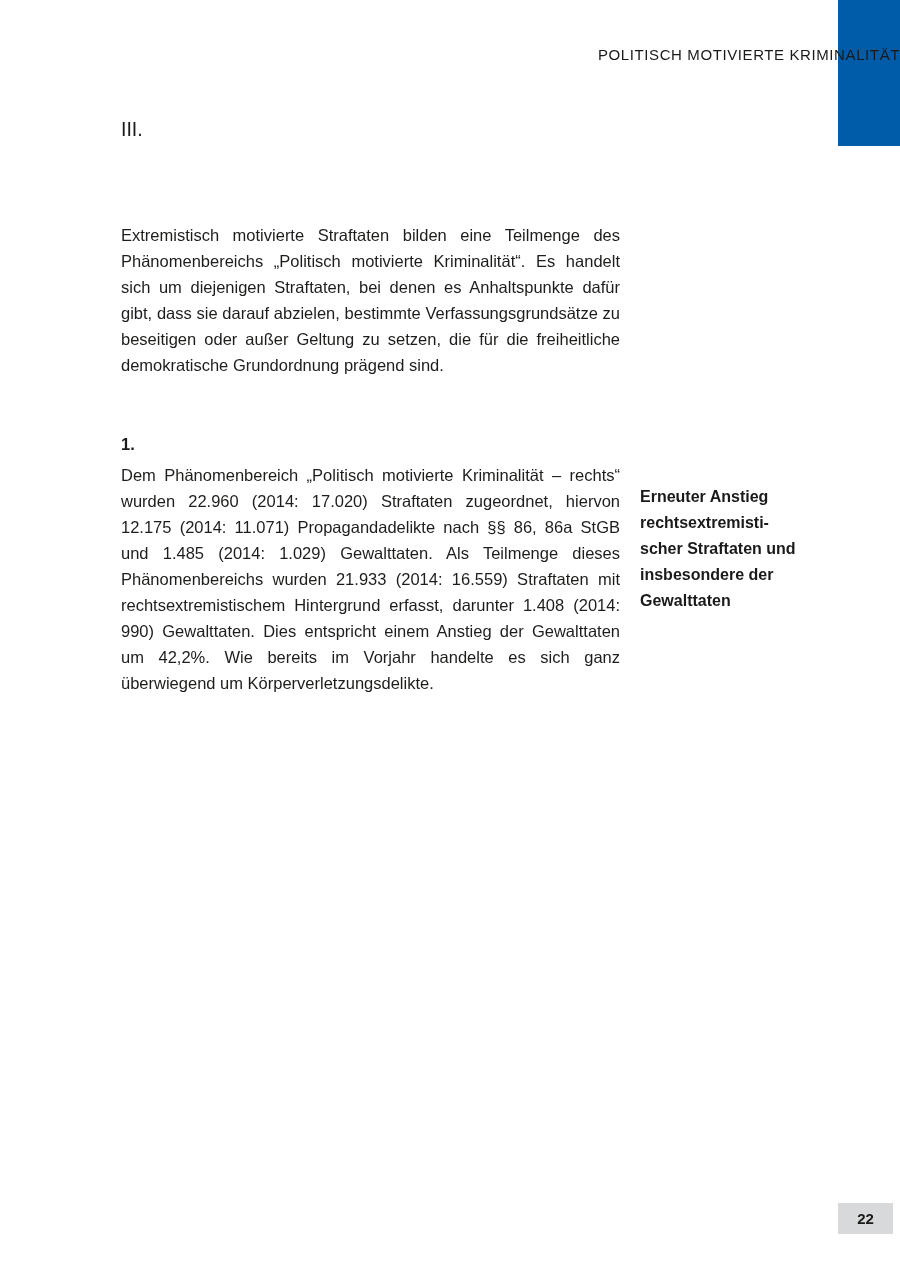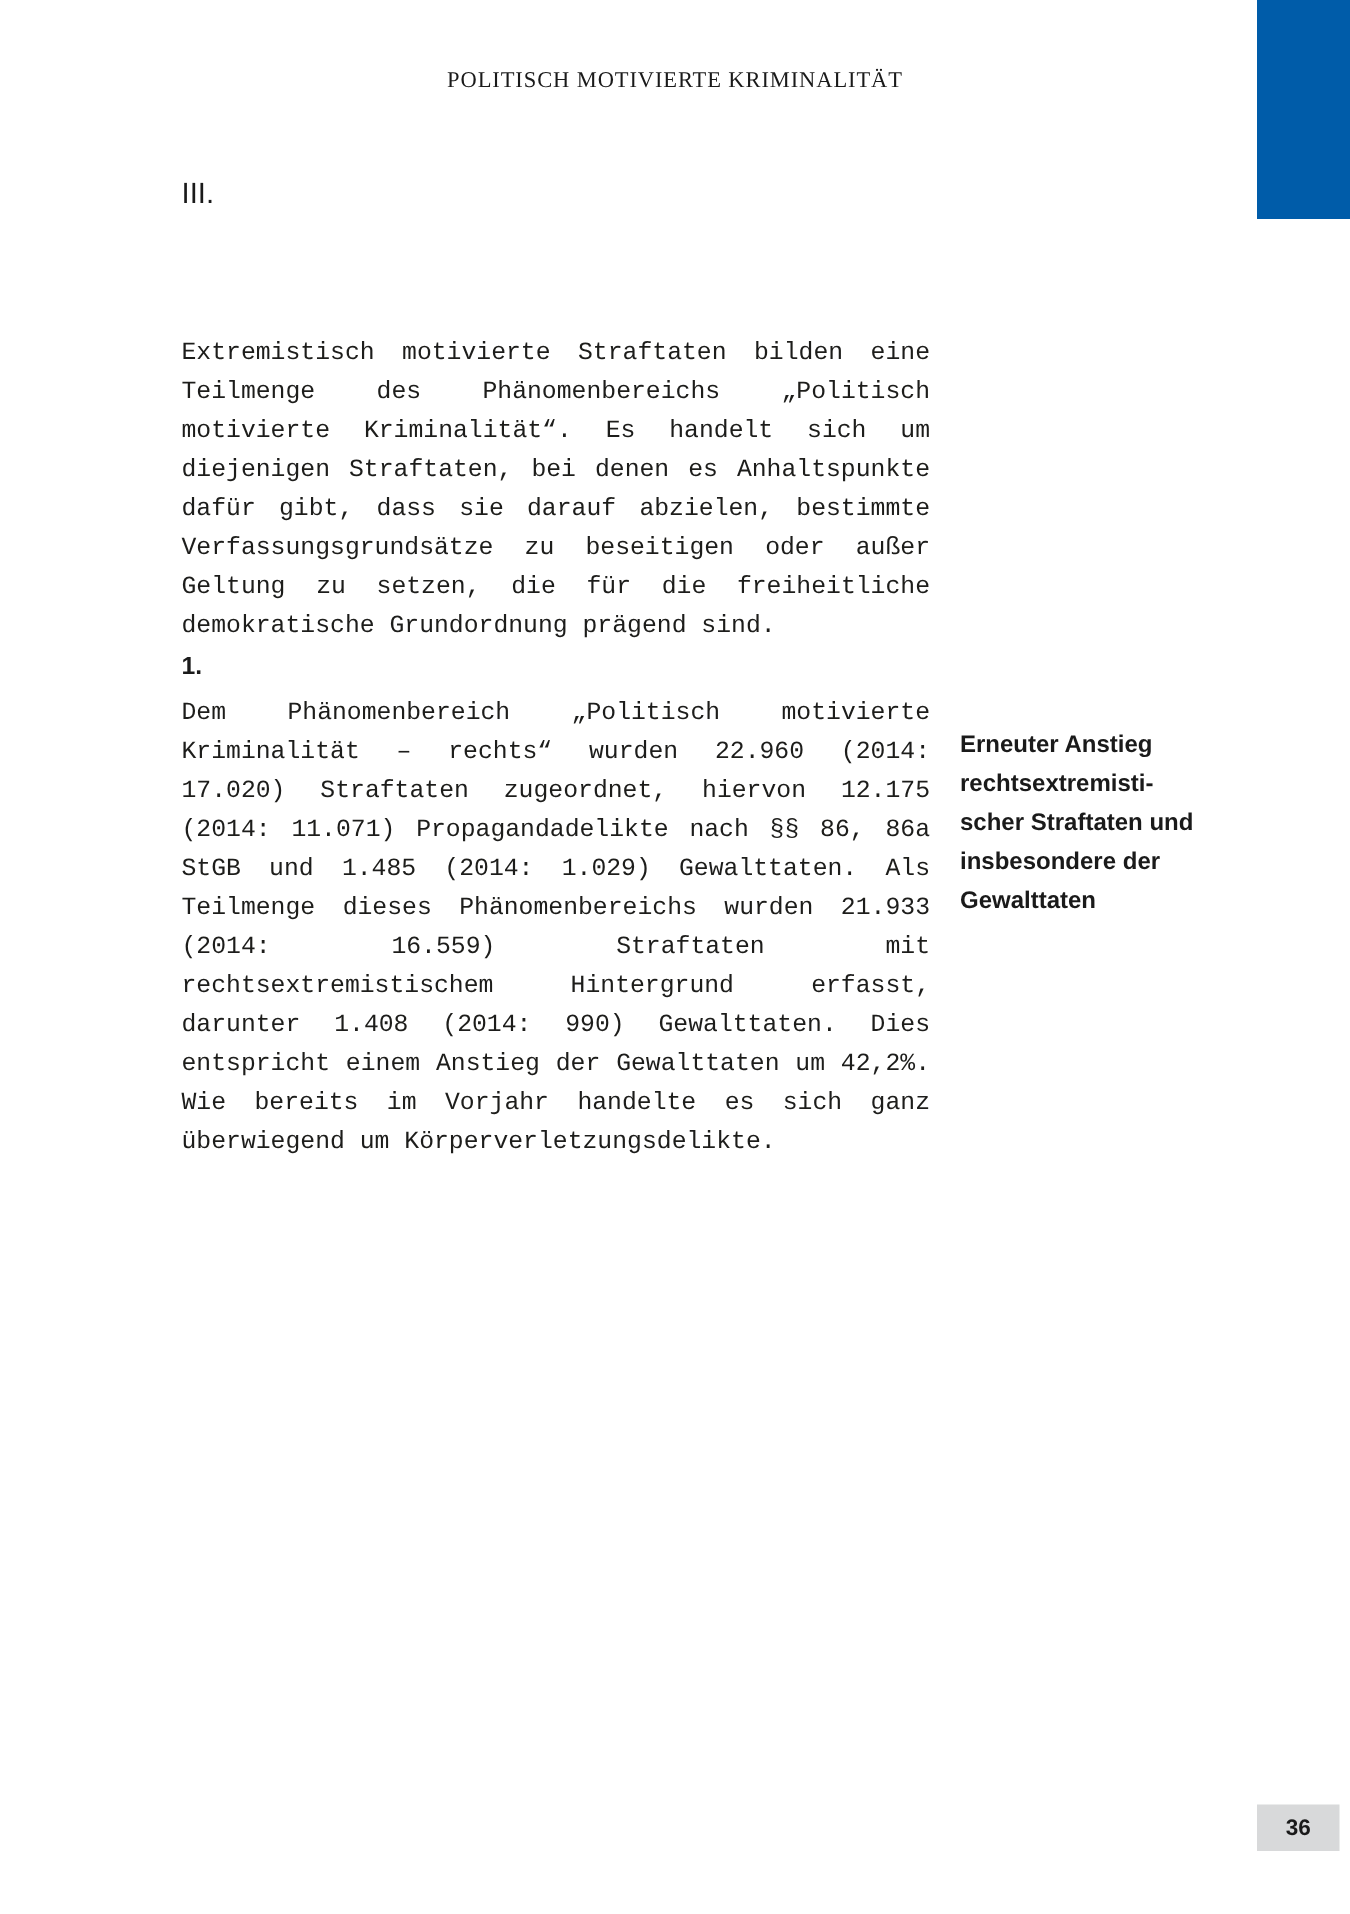--- a/index.html
+++ b/index.html
@@ -24,22 +24,22 @@
     width: 62px;
     height: 146px;
     background: #005CA9;
   }
 
   .running-header {
     position: absolute;
     top: 46px;
     left: 0;
     width: 900px;
-    text-align: center;
-    font-family: Liberation Serif, serif;
+    text-align: right;
+    font-family: Liberation Sans, sans-serif;
     font-size: 15px;
     letter-spacing: 0.6px;
     color: #1a1a1a;
   }
 
   .section-heading {
     position: absolute;
     left: 121px;
     top: 116px;
     width: 540px;
@@ -56,21 +56,21 @@
   }
 
   .section-heading .title {
     white-space: pre-line;
   }
 
   .body-text {
     position: absolute;
     left: 121px;
     width: 499px;
-    font-family: Liberation Mono, monospace;
+    font-family: Liberation Sans, sans-serif;
     font-size: 16.5px;
     line-height: 26px;
     text-align: justify;
     color: #1d1d1b;
     hyphens: auto;
     -webkit-hyphens: auto;
   }
 
   .intro { top: 222px; }
 
@@ -143,16 +143,16 @@
 
   <p class="body-text body2">Dem Phänomenbereich „Politisch motivierte Kriminalität – rechts“ wurden 22.960 (2014: 17.020) Straftaten zugeordnet, hiervon 12.175 (2014: 11.071) Propagandadelikte nach §§ 86, 86a StGB und 1.485 (2014: 1.029) Gewalttaten. Als Teilmenge dieses Phänomenbereichs wurden 21.933 (2014: 16.559) Straftaten mit rechtsextremistischem Hintergrund erfasst, darunter 1.408 (2014: 990) Gewalttaten. Dies entspricht einem Anstieg der Gewalttaten um 42,2%. Wie bereits im Vorjahr handelte es sich ganz überwiegend um Körperverletzungsdelikte.</p>
 
   <div class="margin-note">Erneuter Anstieg
 rechtsextremisti-
 scher Straftaten und
 insbesondere der
 Gewalttaten</div>
 
   <div class="page-number-box">
-    <span>36</span>
+    <span>22</span>
   </div>
 
 </div>
 
 </body></html>

